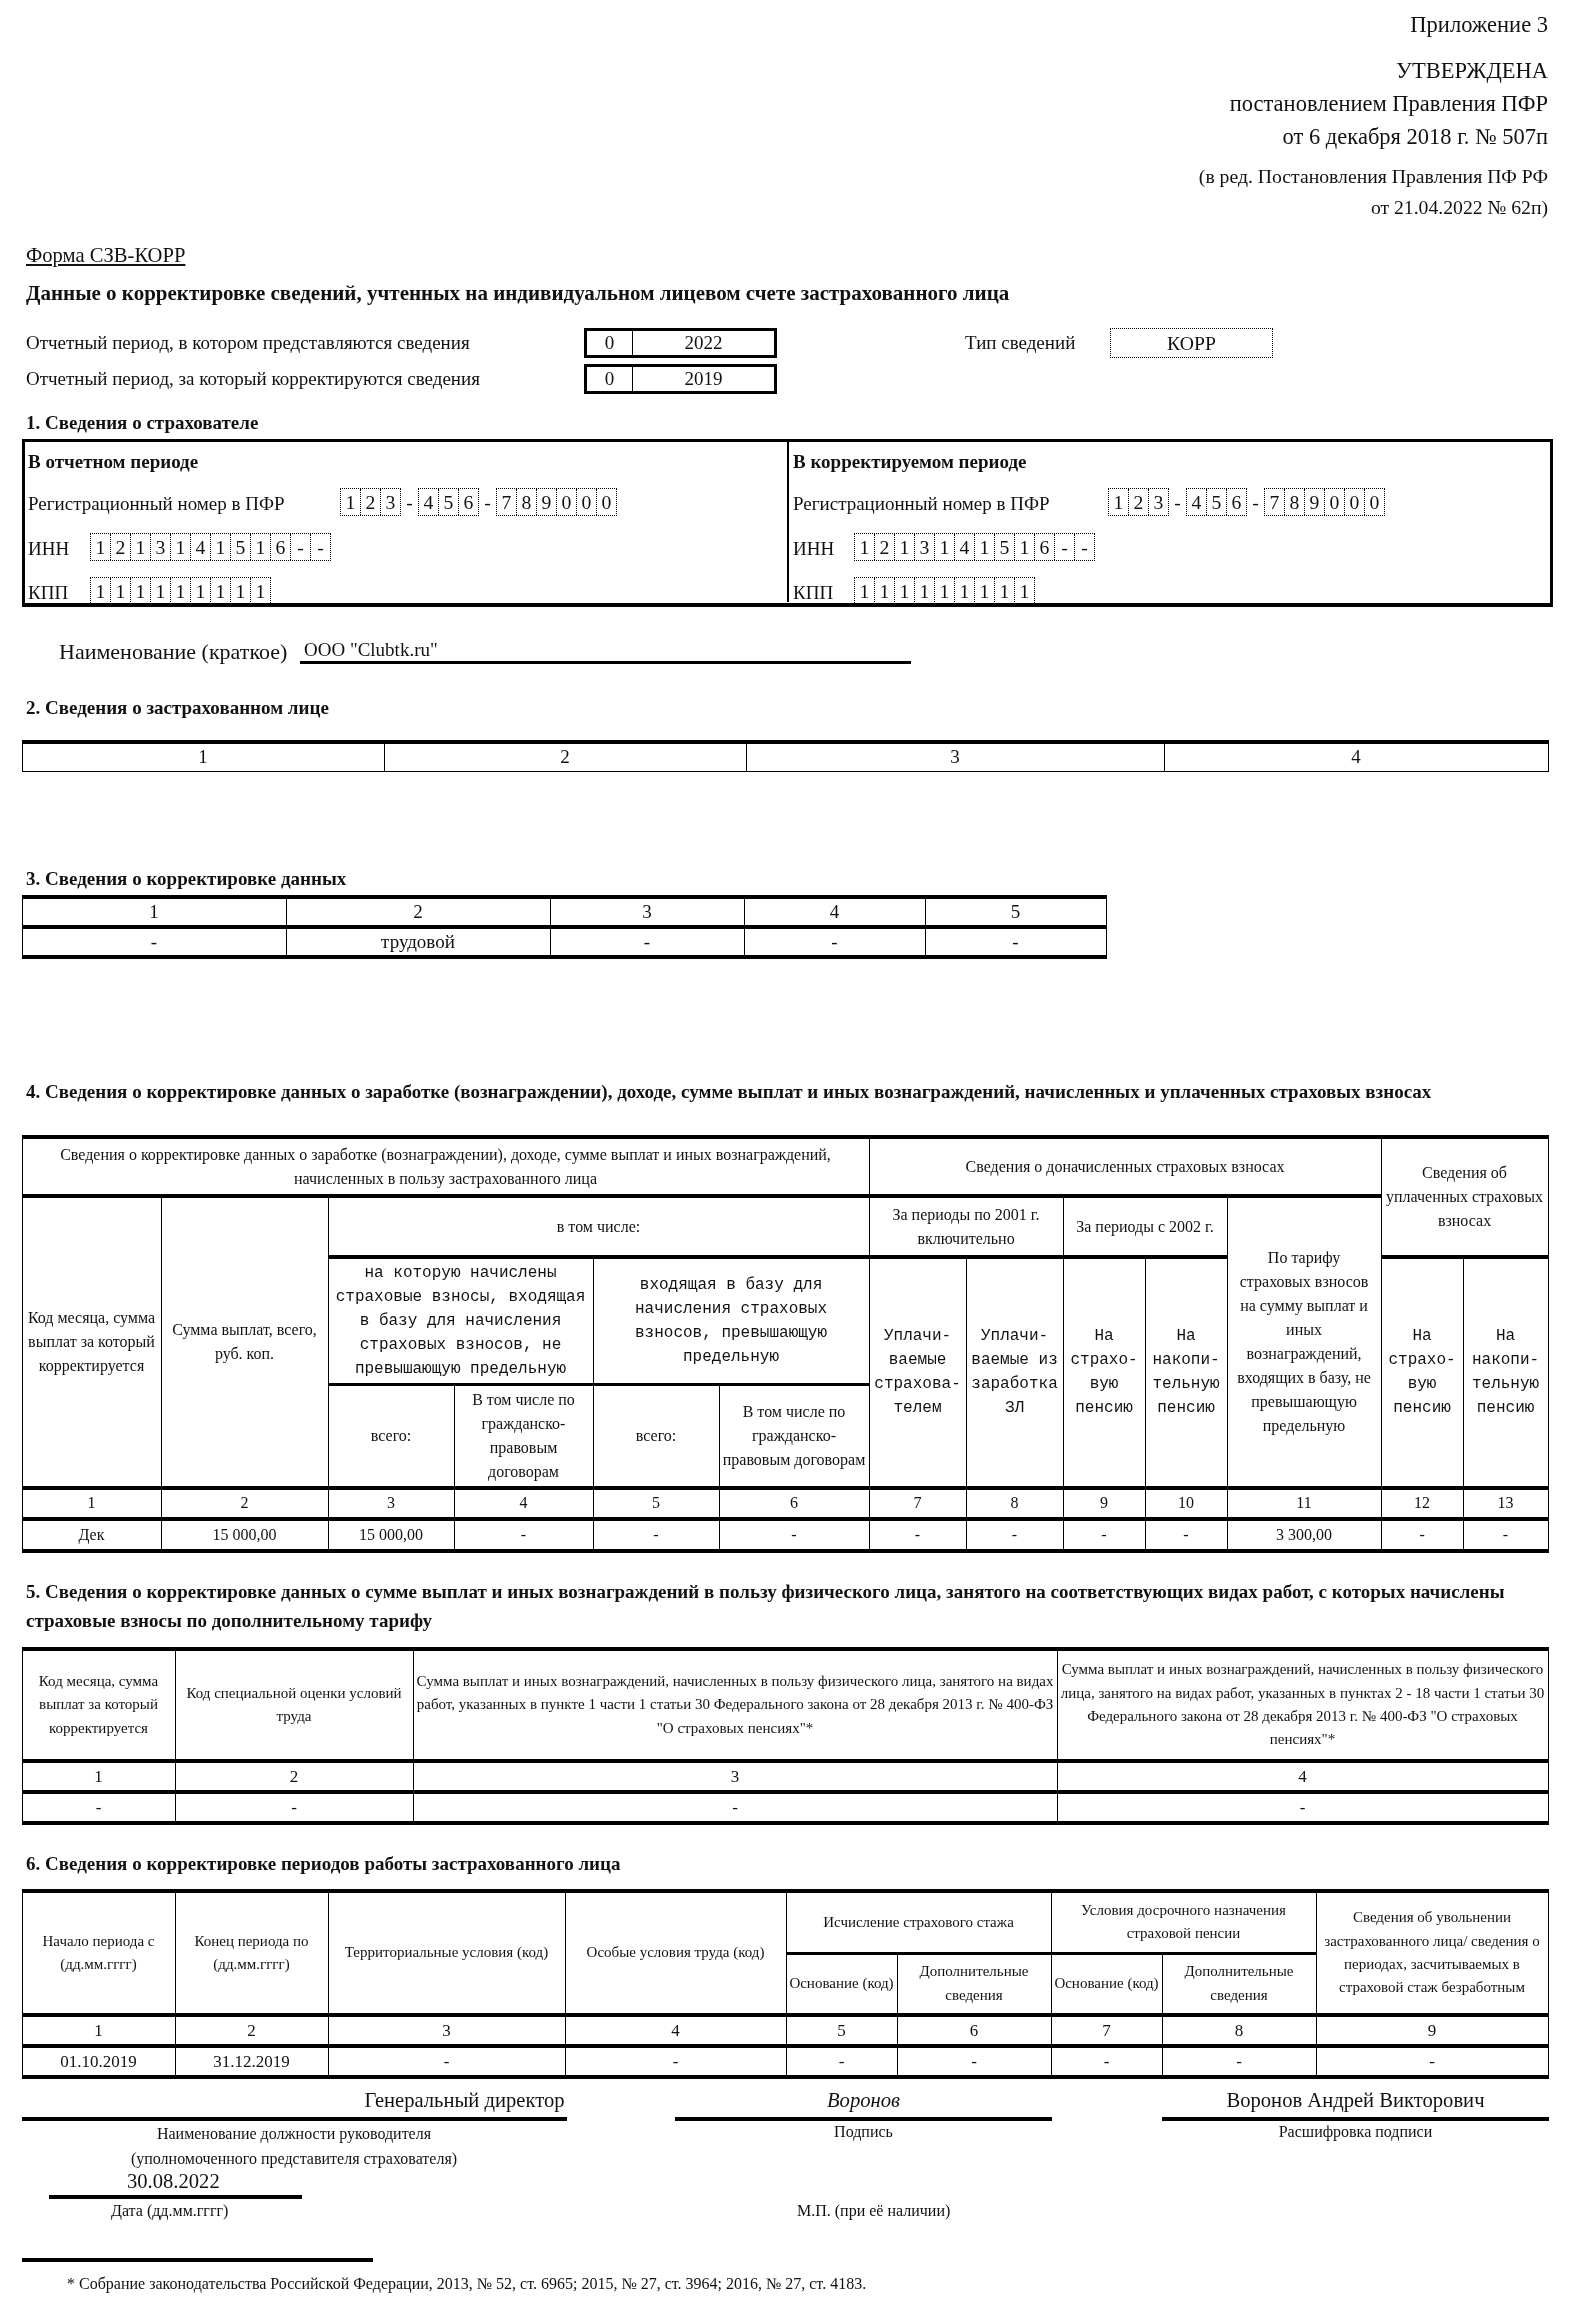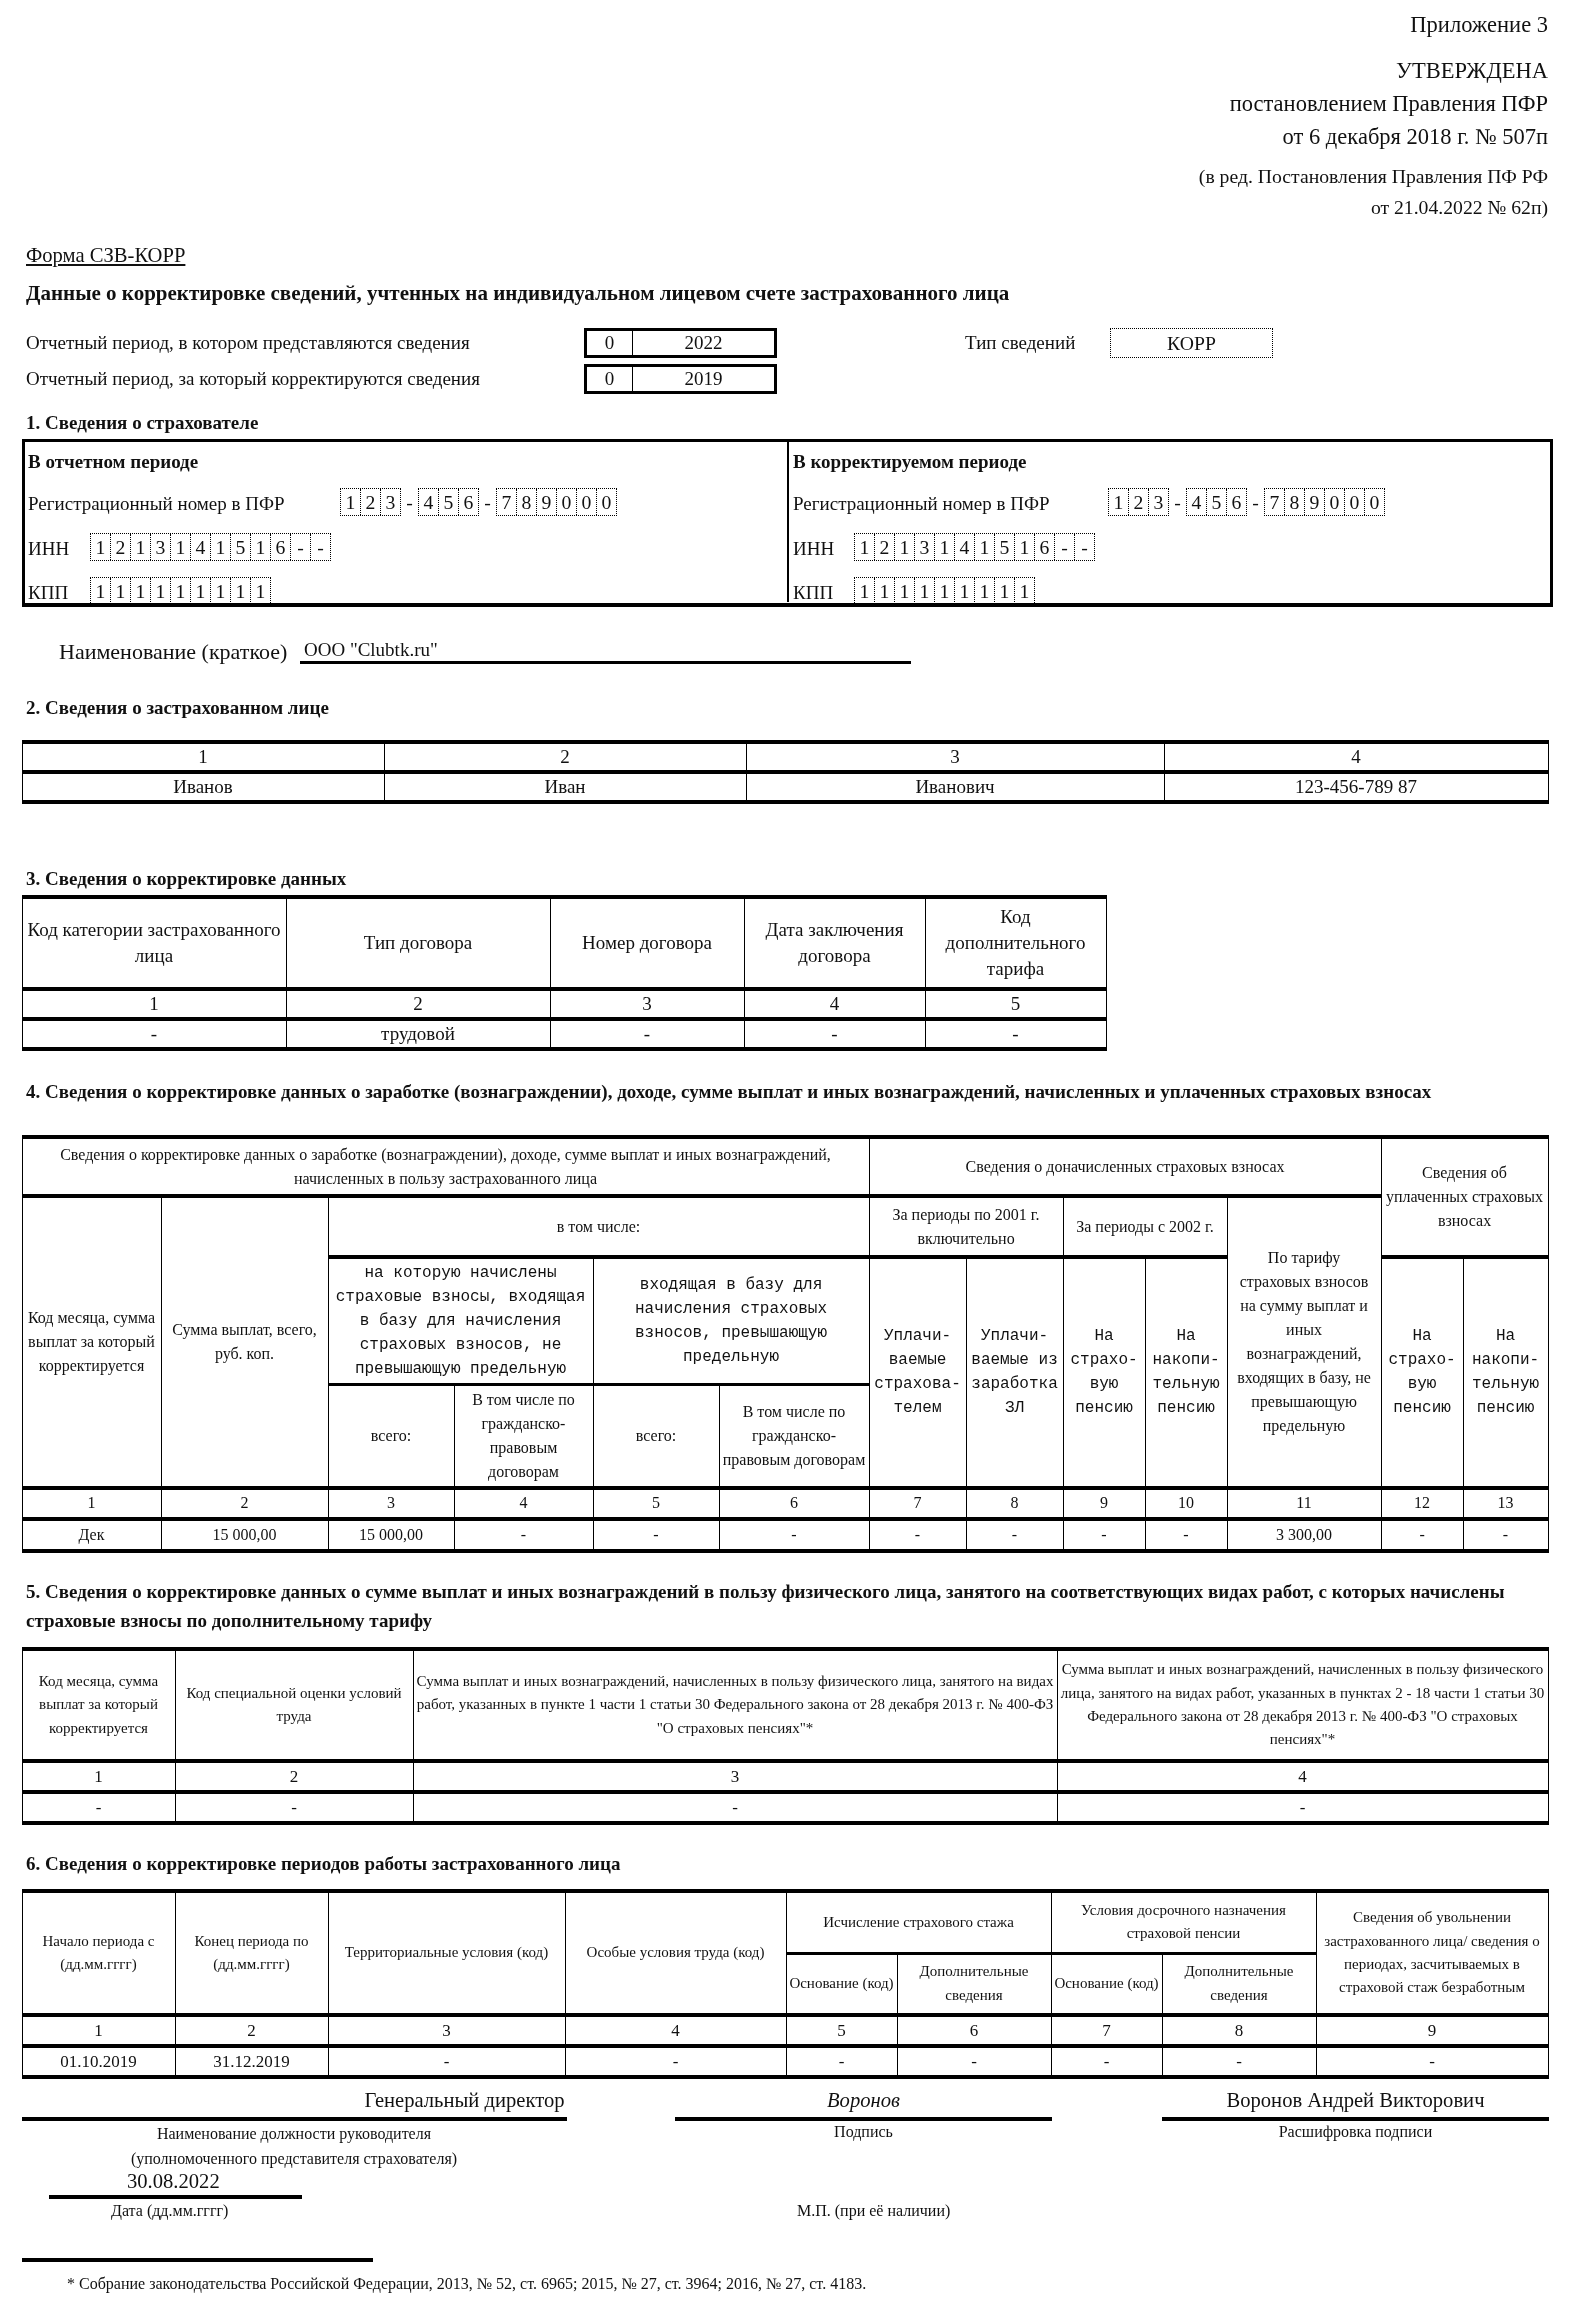--- a/index.html
+++ b/index.html
@@ -190,46 +190,33 @@
       <col style="width:418px">
       <col>
     </colgroup>
   <tbody>
   <tr class="thick-top" style="height:29px;">
     <td>1</td>
     <td>2</td>
     <td>3</td>
     <td>4</td>
   </tr>
-  <tr class="thick-top thick-bot" style="height:29px;">
-    <td>Иванов</td>
-    <td>Иван</td>
-    <td>Иванович</td>
-    <td>123-456-789 87</td>
-  </tr>
 </tbody>
   </table>
 
 <div class="abs bold" style="left:26px; top:868px; font-size:19px;">3. Сведения о корректировке данных</div>
 <table style="left:21.5px; top:895px; width:1085px; font-size:19px;">
   <colgroup>
       <col style="width:264px">
       <col style="width:264px">
       <col style="width:194px">
       <col style="width:181px">
       <col>
     </colgroup>
   <tbody>
-      <tr class="thick-top" style="height:92px; line-height:26px;">
-    <td>Код категории застрахованного лица</td>
-    <td>Тип договора</td>
-    <td>Номер договора</td>
-    <td>Дата заключения договора</td>
-    <td>Код дополнительного тарифа</td>
-  </tr>
   <tr class="thick-top" style="height:29px;">
     <td>1</td>
     <td>2</td>
     <td>3</td>
     <td>4</td>
     <td>5</td>
   </tr>
   <tr class="thick-top thick-bot" style="height:28px;">
     <td>-</td>
     <td>трудовой</td>

